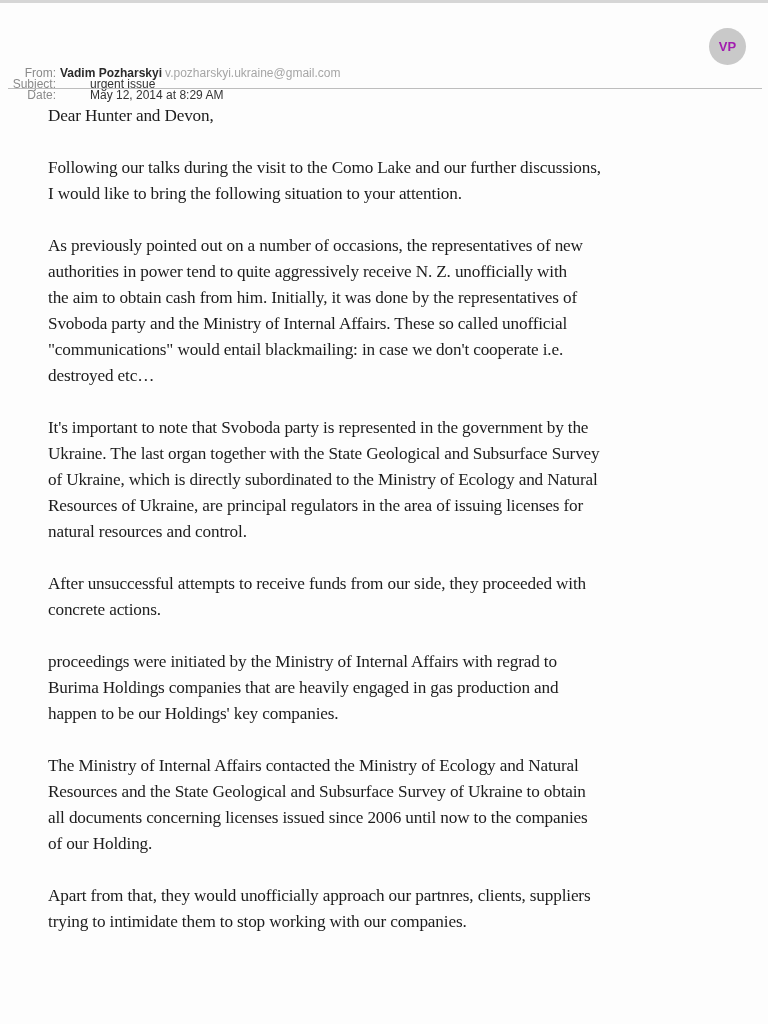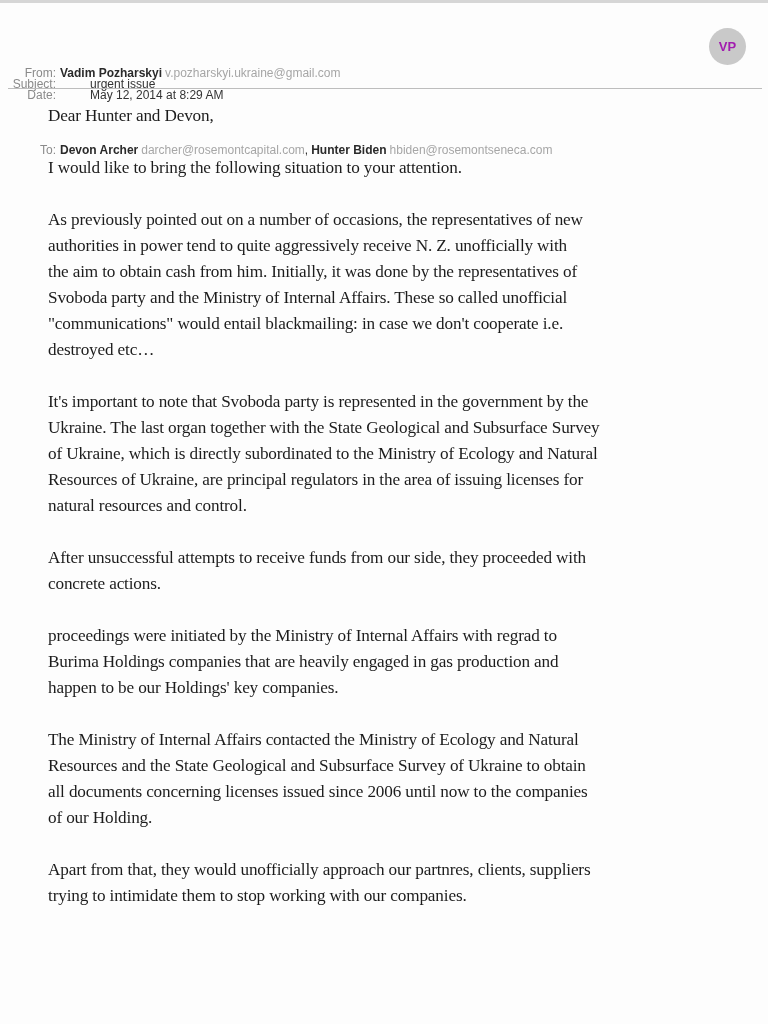--- a/index.html
+++ b/index.html
@@ -114,42 +114,35 @@
     <span class="hemail">v.pozharskyi.ukraine@gmail.com</span>
   </div>
   <div class="hrow">
     <span class="hlabel">Subject:</span>
     <span class="hvalue">urgent issue</span>
   </div>
   <div class="hrow">
     <span class="hlabel">Date:</span>
     <span class="hvalue">May 12, 2014 at 8:29 AM</span>
   </div>
-  <div class="hrow">
-    <span class="hlabel">To:</span>
-    <span class="hname">Devon Archer</span>
-    <span class="hemail">darcher@rosemontcapital.com</span>
-      <span class="hsep">,</span>
-    <span class="hname">Hunter Biden</span>
-    <span class="hemail">hbiden@rosemontseneca.com</span>
-  </div>
 </div>
 
 <div class="avatar">
   <span>VP</span>
 </div>
 
 <div class="header-divider"></div>
 
 <div class="body-text">
   <p>
     <span class="line">Dear Hunter and Devon,</span>
   </p>
   <div id="paragraphs">
       <p>
+        <span class="line">Following our talks during the visit to the Como Lake and our further discussions,</span>
         <span class="line">I would like to bring the following situation to your attention.</span>
       </p>
       <p>
         <span class="line">As previously pointed out on a number of occasions, the representatives of new</span>
         <span class="line">authorities in power tend to quite aggressively receive N. Z. unofficially with</span>
         <span class="line">the aim to obtain cash from him. Initially, it was done by the representatives of</span>
         <span class="line">Svoboda party and the Ministry of Internal Affairs. These so called unofficial</span>
         <span class="line">"communications" would entail blackmailing: in case we don't cooperate i.e.</span>
         <span class="line">destroyed etc…</span>
       </p>

